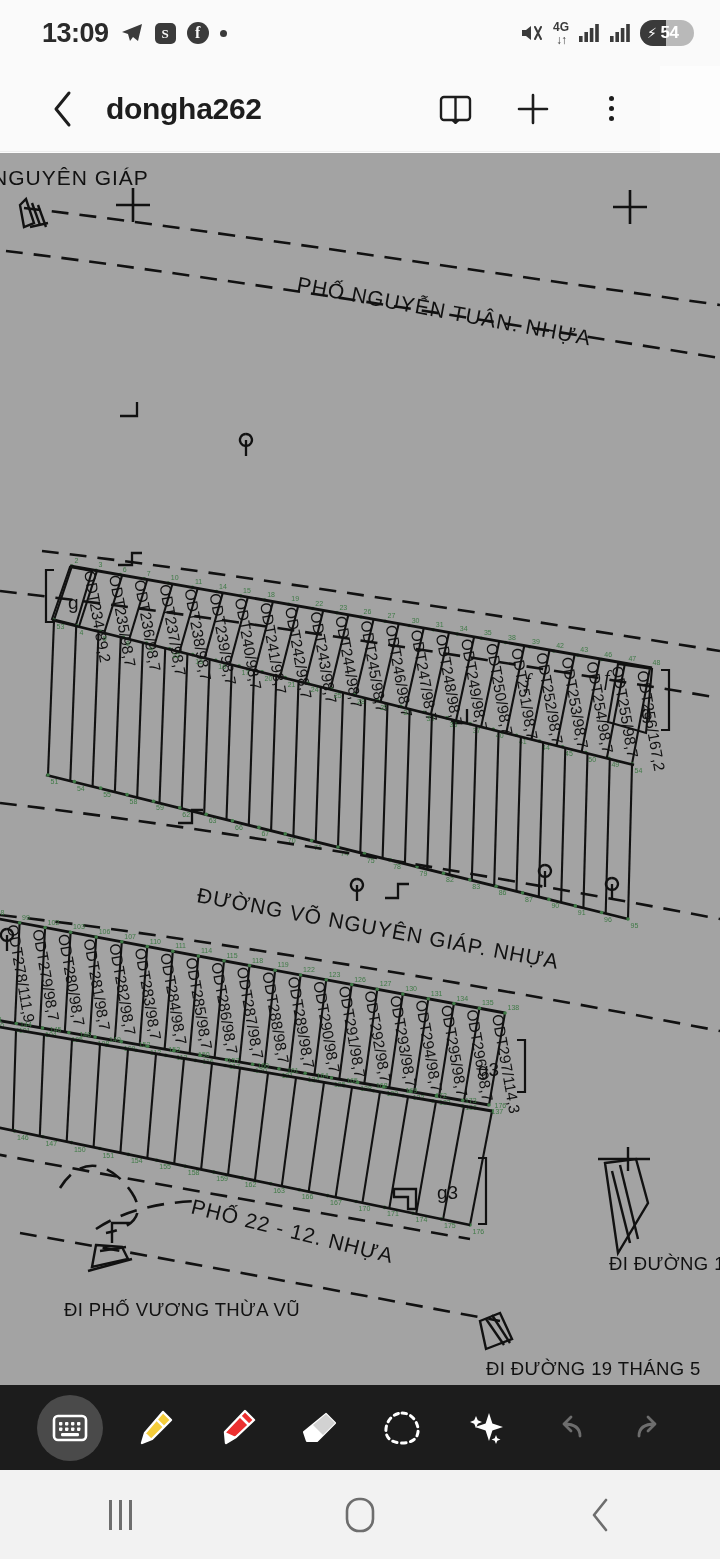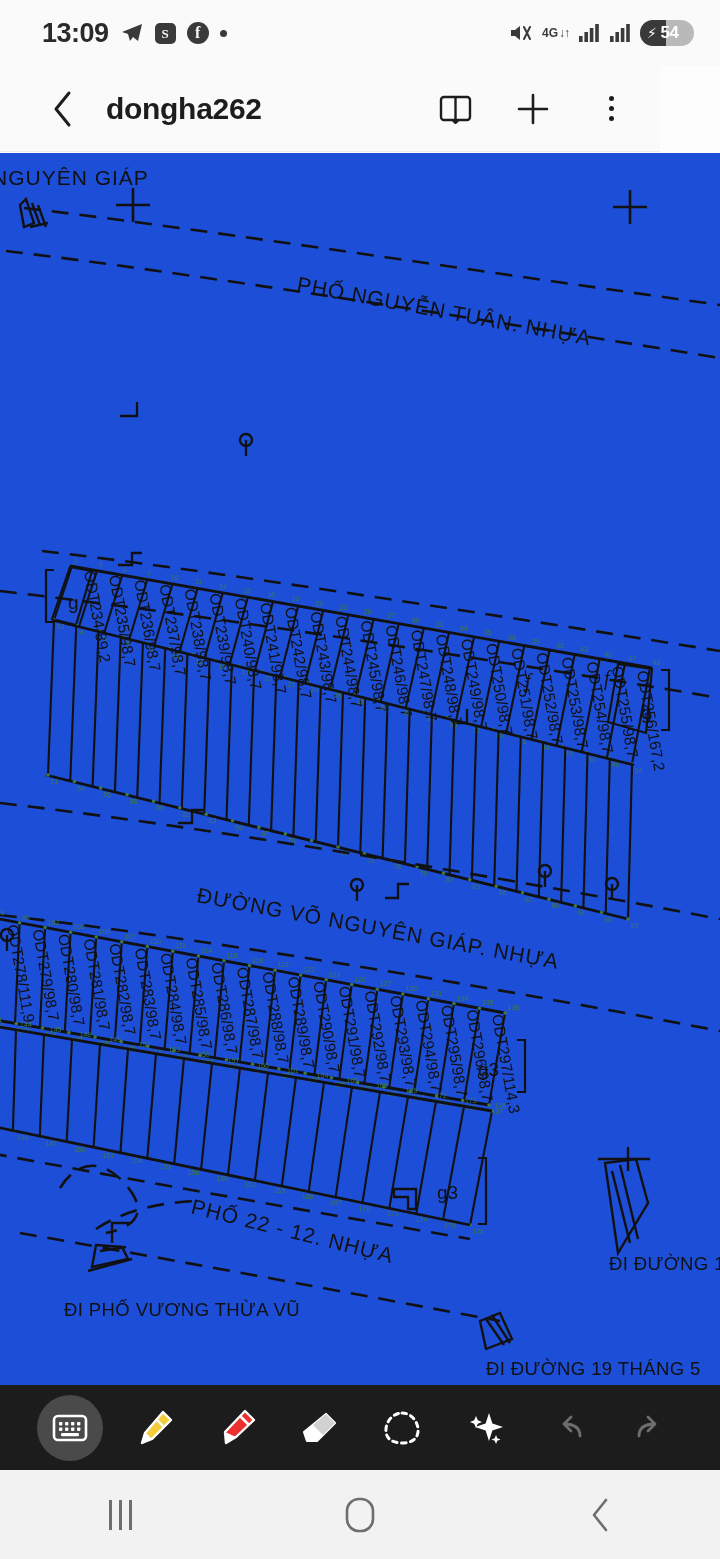--- a/index.html
+++ b/index.html
@@ -63,21 +63,21 @@
     font-size:30px;font-weight:700;color:#1d1d1d;margin-left:26px;letter-spacing:-0.3px;
   }
   .appbar-actions{margin-left:auto;display:flex;align-items:center;gap:40px;}
   .act{width:38px;height:38px;display:flex;align-items:center;justify-content:center;cursor:pointer;}
   .kebab{display:flex;flex-direction:column;gap:5px;align-items:center;}
   .kebab span{width:5px;height:5px;border-radius:50%;background:#1d1d1d;display:block;}
 
   
   .canvas{
     position:absolute;left:0;top:153px;width:720px;height:1232px;
-    background:#1d4ed8;overflow:hidden;
+    background:#a3a3a3;overflow:hidden;
   }
   .map-svg{position:absolute;left:0;top:0;}
 
   
   .toolbar{
     position:absolute;left:0;top:1385px;width:720px;height:85px;
     background:#1c1c1c;display:flex;align-items:center;
     padding:0 28px;box-sizing:border-box;
   }
   .tool{
@@ -116,21 +116,21 @@
       <span class="fb">f</span>
       <span class="dot-ind"></span>
     </div>
     <div class="sb-right">
       <span>
         <svg class="ic" width="24" height="22" viewBox="0 0 24 22">
           <path d="M2 8h4l5-4v14l-5-4H2z" fill="#3a3a3a"></path>
           <path d="M15 5l6 12M21 5l-6 12" stroke="#3a3a3a" stroke-width="2" fill="none" stroke-linecap="round"></path>
         </svg>
       </span>
-      <span style="display:flex;flex-direction:row;align-items:center;gap:1px;justify-content:center;">
+      <span style="display:flex;flex-direction:column;align-items:center;gap:1px;justify-content:center;">
         <span class="net4g">4G</span>
         <span class="net-arrows">↓↑</span>
       </span>
       <span>
         <svg class="ic" width="22" height="20" viewBox="0 0 22 20">
           <rect x="1" y="13" width="3.6" height="6" fill="#3a3a3a"></rect>
           <rect x="6.4" y="9" width="3.6" height="10" fill="#3a3a3a"></rect>
           <rect x="11.8" y="5" width="3.6" height="14" fill="#3a3a3a"></rect>
           <rect x="17.2" y="1" width="3.6" height="18" fill="#3a3a3a"></rect>
         </svg>

